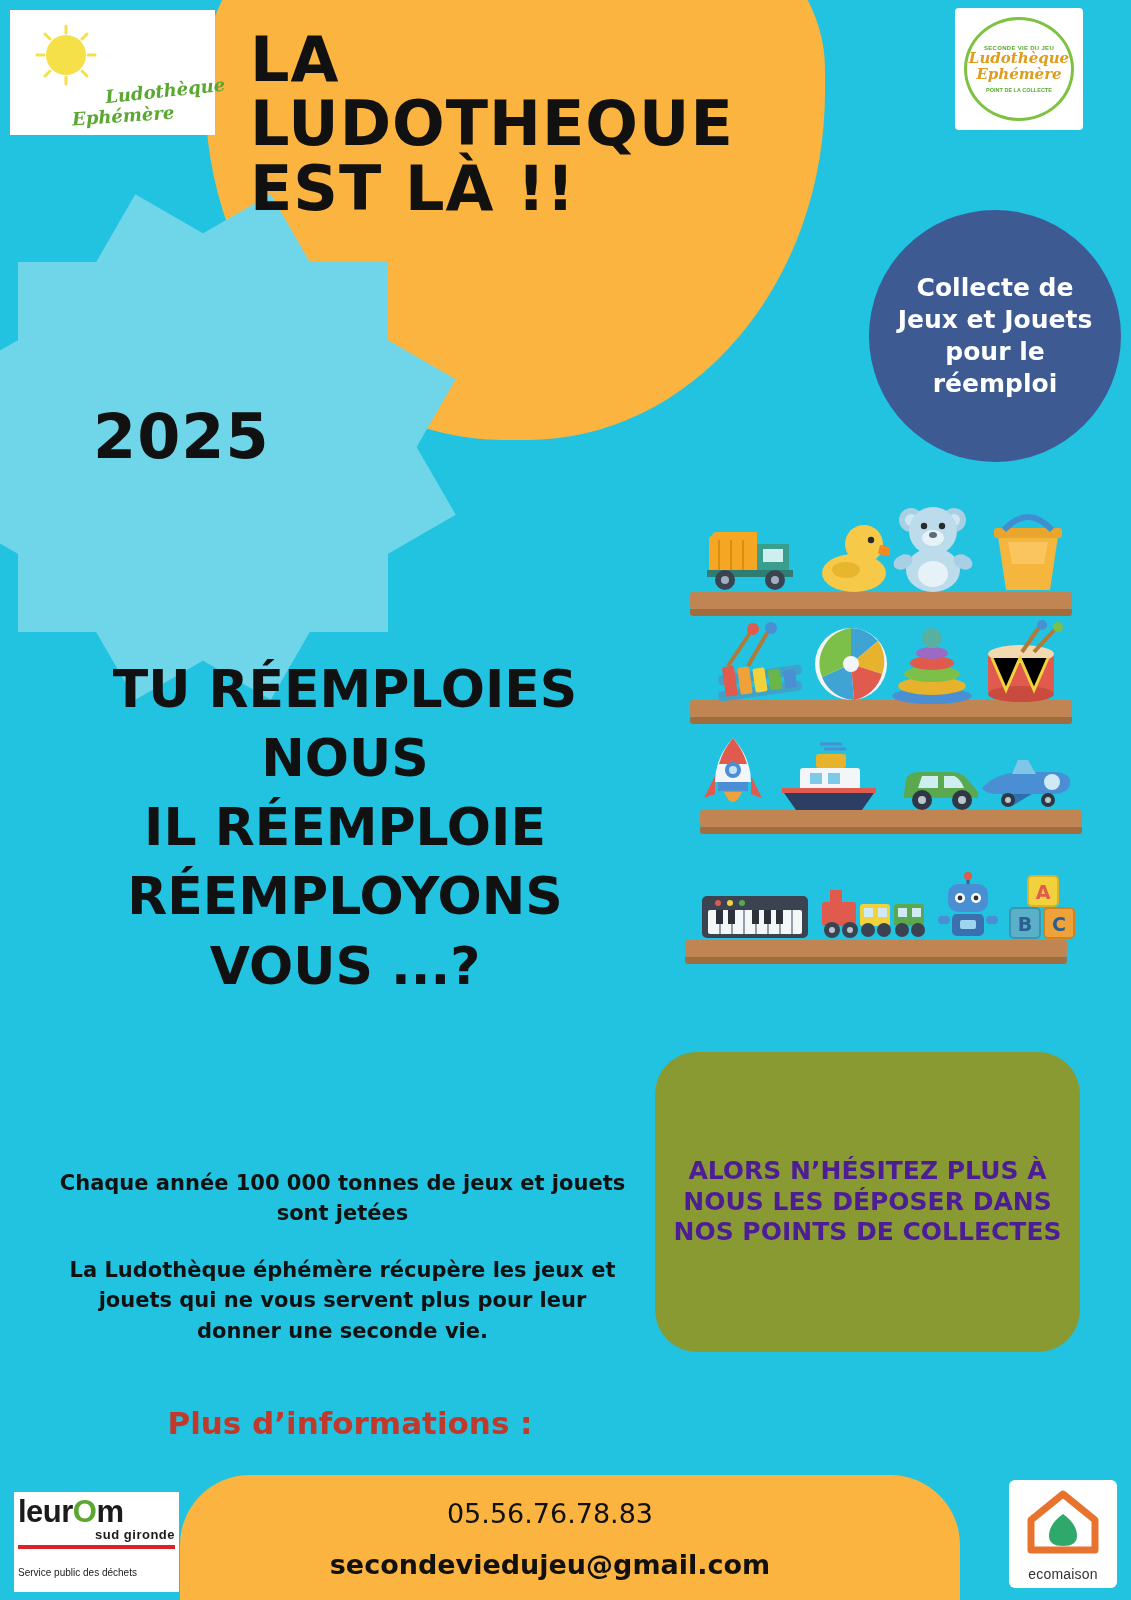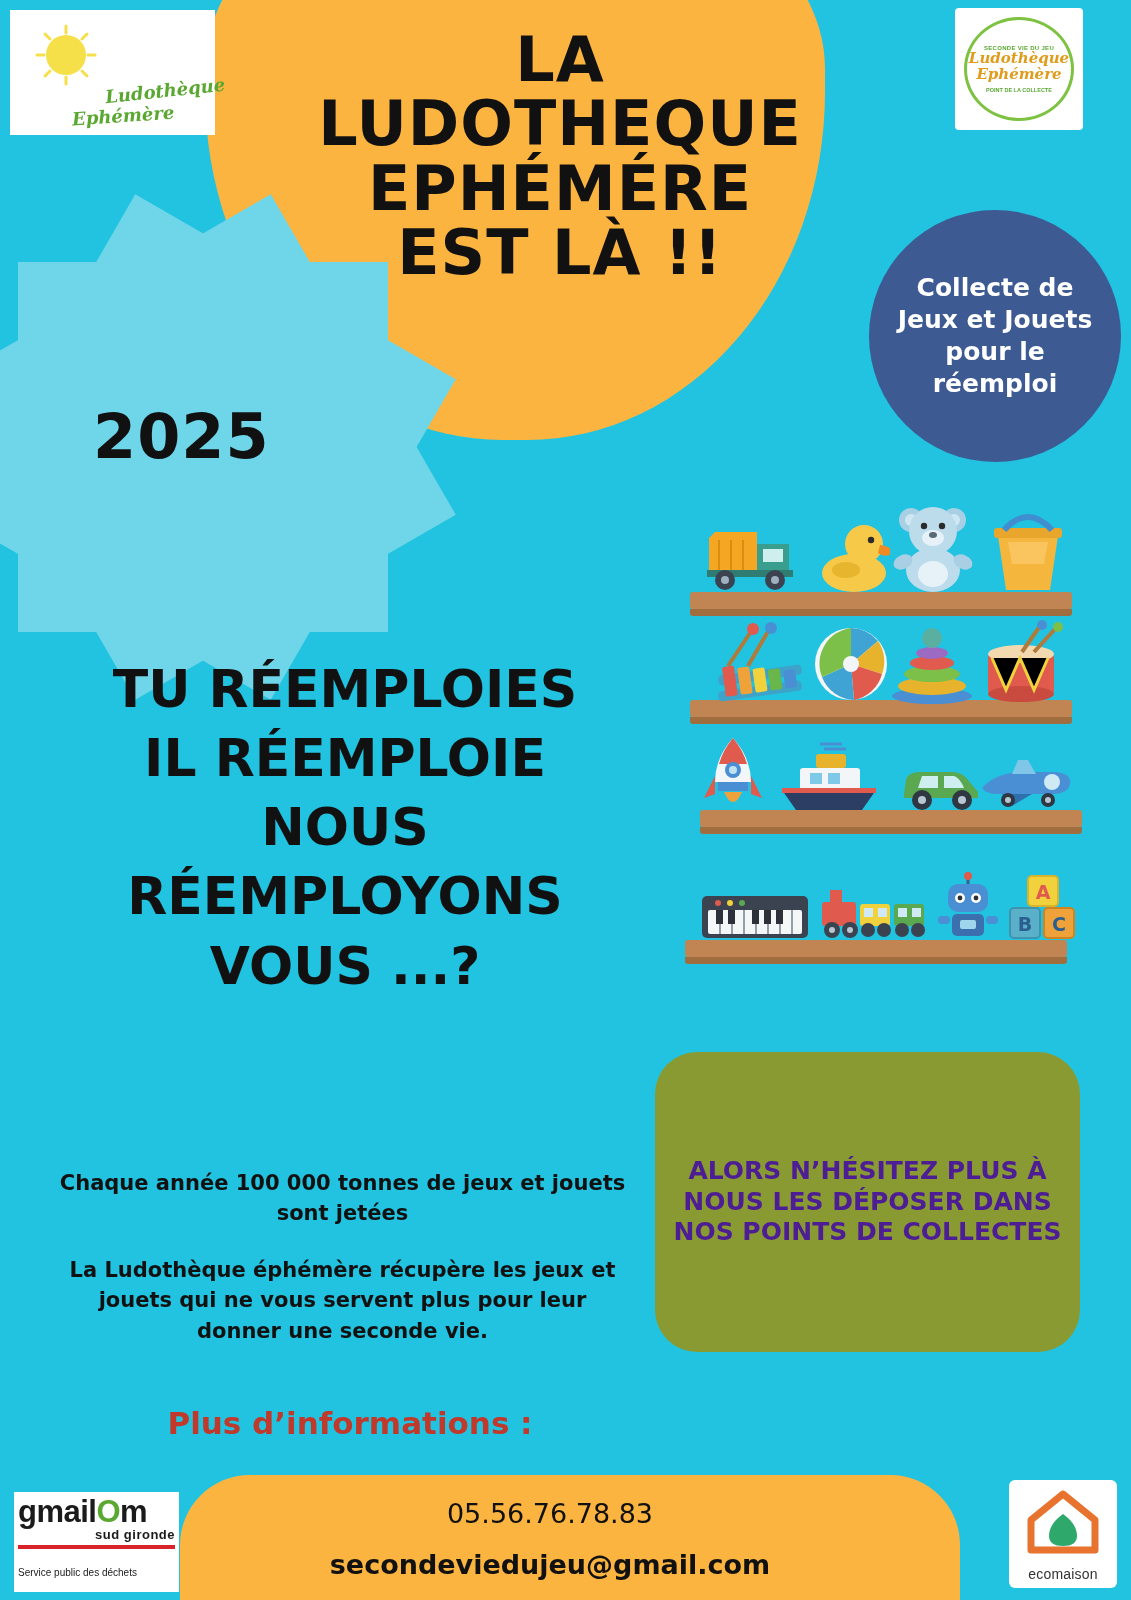--- a/index.html
+++ b/index.html
@@ -138,21 +138,20 @@
     color: #333;
     letter-spacing: .2px;
   }
 
   
   #main-title {
     position: absolute;
     left: 250px;
     top: 28px;
     width: 620px;
-    text-align: center;
     font-size: 62px;
     font-weight: 900;
     line-height: 1.04;
     color: #111;
     letter-spacing: 1px;
     font-family: "DejaVu Sans", sans-serif;
   }
   #year-badge {
     position: absolute;
     left: 93px;
@@ -315,39 +314,38 @@
     <div class="top-text">SECONDE VIE DU JEU</div>
     <div class="mid-text">Ludothèque</div>
     <div class="mid-text">Ephémère</div>
     <div class="bot-text">POINT DE LA COLLECTE</div>
   </div>
 </div>
 
 <div id="main-title">
   <div>LA</div>
   <div>LUDOTHEQUE</div>
-  <div>EPHÉMÉRE</div>
   <div>EST LÀ !!</div>
 </div>
 
 <div id="year-badge">2025</div>
 
 <div id="collecte-circle">
   <div>
     <div>Collecte de</div>
     <div>Jeux et Jouets</div>
     <div>pour le</div>
     <div>réemploi</div>
   </div>
 </div>
 
 <div id="slogan">
   <div>TU RÉEMPLOIES</div>
+  <div>NOUS</div>
   <div>IL RÉEMPLOIE</div>
-  <div>NOUS</div>
   <div>RÉEMPLOYONS</div>
   <div>VOUS ...?</div>
 </div>
 
 <div id="body-text">
   <div class="para1">Chaque année 100 000 tonnes de jeux et jouets sont jetées</div>
   <div class="para2">La Ludothèque éphémère récupère les jeux et jouets qui ne vous servent plus pour leur donner une seconde vie.</div>
 </div>
 
 <div id="cta-box">
@@ -574,21 +572,21 @@
 </svg>
 
 <div id="plus-infos">Plus d’informations :</div>
 
 <div id="contact">
   <div class="phone">05.56.76.78.83</div>
   <div class="email">secondeviedujeu@gmail.com</div>
 </div>
 
 <div class="logo-box" id="logo-sictom">
-  <div class="sictom-word"><span>gmail</span><span class="sictom-o">O</span><span>m</span></div>
+  <div class="sictom-word"><span>leur</span><span class="sictom-o">O</span><span>m</span></div>
   <div class="sictom-sub">sud gironde</div>
   <div class="sictom-bar"></div>
   <div class="sictom-tag">Service public des déchets</div>
 </div>
 
 <div class="logo-box" id="logo-ecomaison">
   <svg width="108" height="78" viewBox="0 0 108 78">
     <path d="M54 14 L86 40 L86 70 L22 70 L22 40 Z" fill="none" stroke="#e8732e" stroke-width="7" stroke-linejoin="round"></path>
     <path d="M54 34 q14 10 14 22 q0 10 -14 10 q-14 0 -14 -10 q0 -12 14 -22 Z" fill="#2fa96b"></path>
   </svg>

